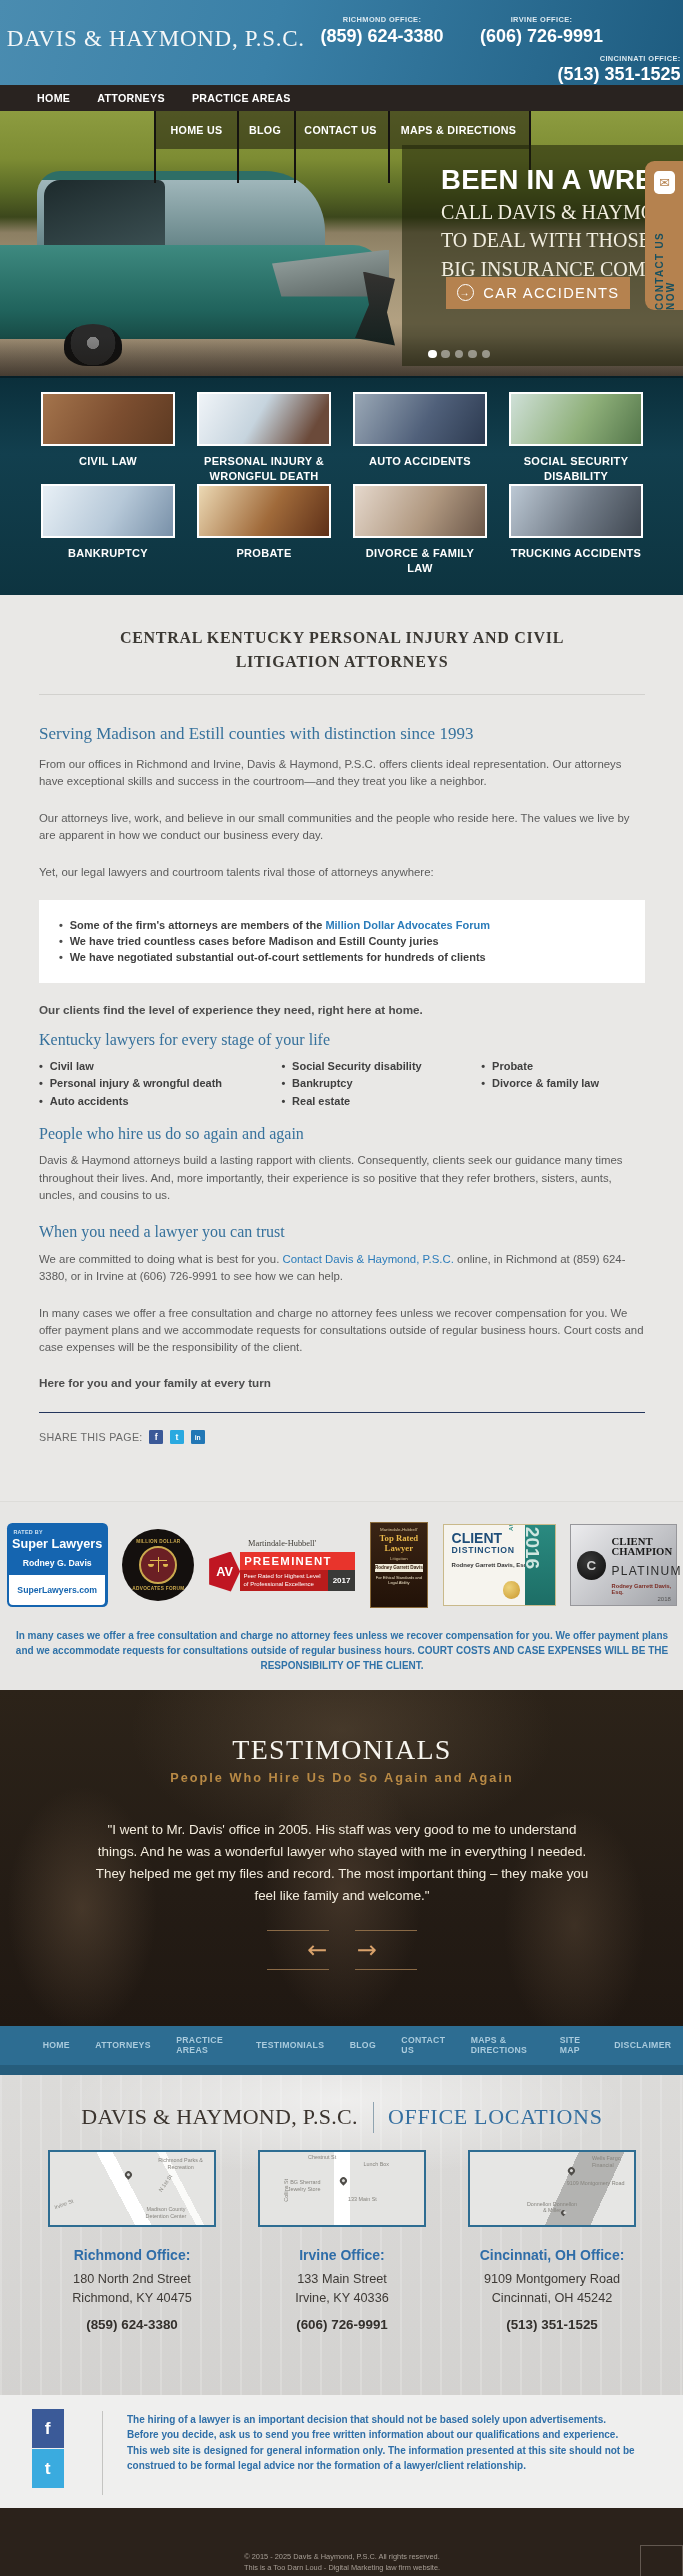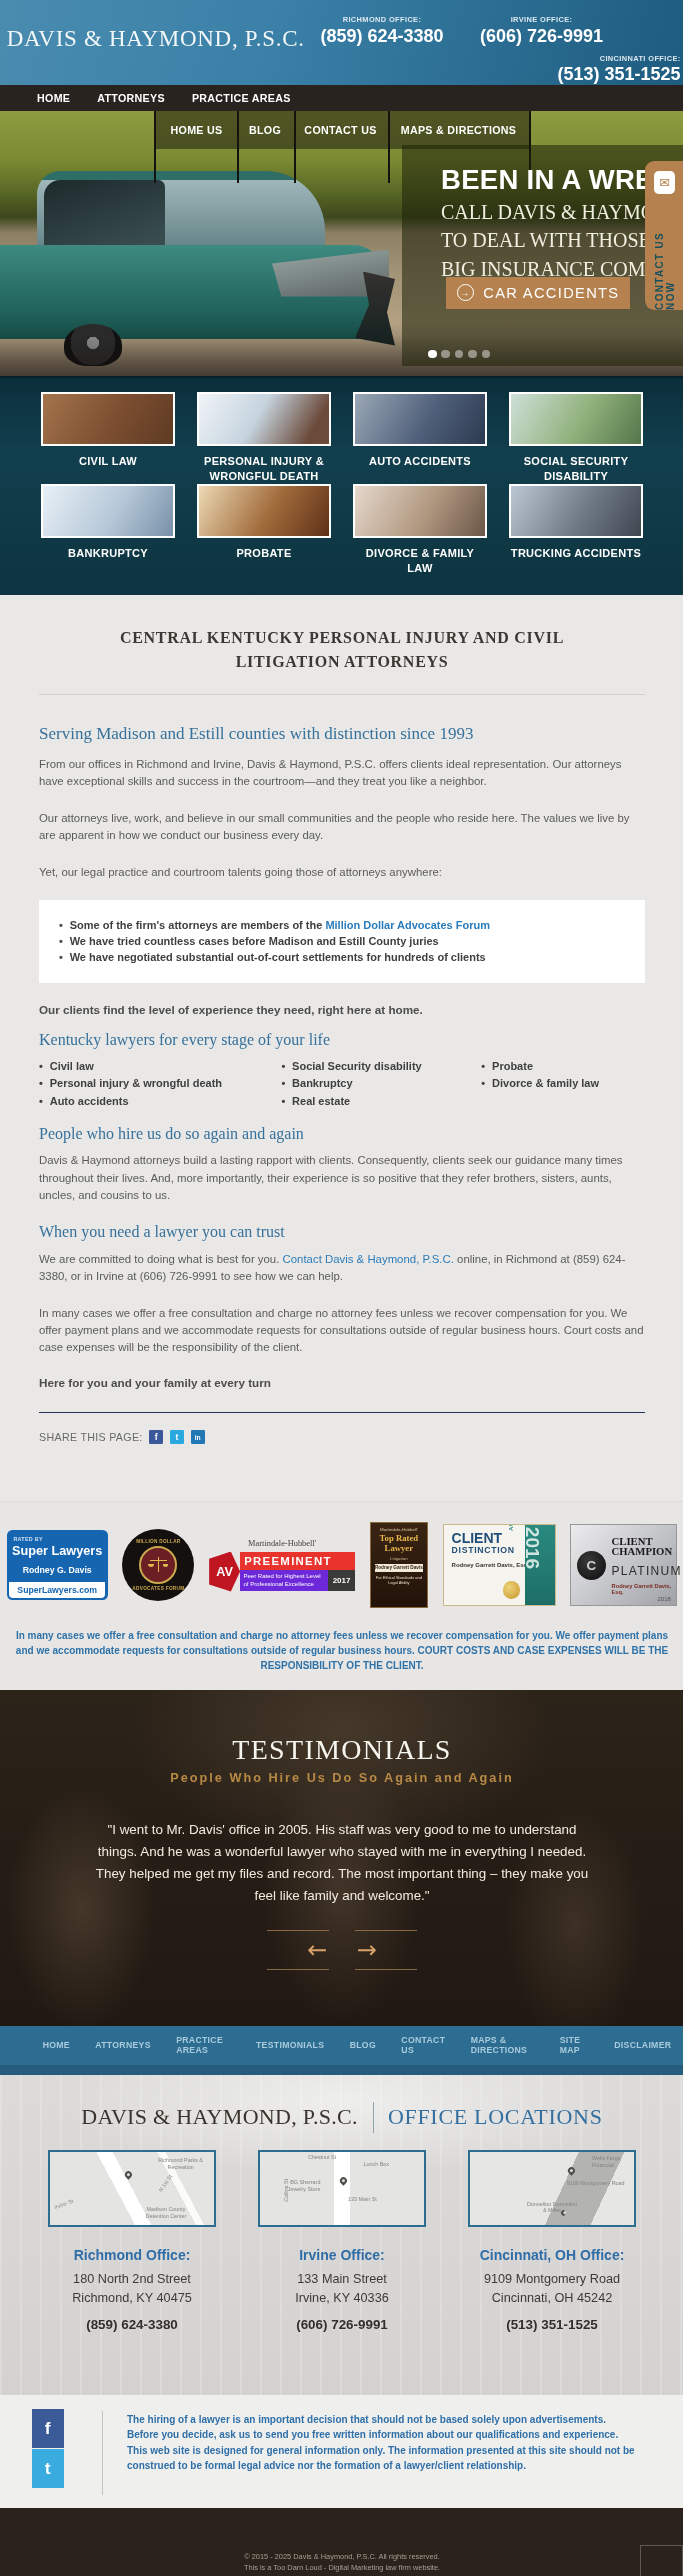--- a/index.html
+++ b/index.html
@@ -94,36 +94,36 @@
   .sicon { width:14px; height:14px; border-radius:1.3px; color:#fff; font-size:8.7px; font-weight:bold; display:flex; align-items:center; justify-content:center; cursor:pointer; }
   .si-fb{background:#3b5998;} .si-tw{background:#2aa9e0;} .si-li{background:#2277b5; font-size:6.7px;}
 
   
   .s-badges { height:189px; background:#e7e6e4; border-top:0.7px solid #dddcd9; padding:17.4px 6.7px 0; overflow:hidden; }
   .badge-row { display:flex; align-items:center; justify-content:space-between; height:93px; }
   .b-sl { width:101px; background:#1565b0; border-radius:5.4px; text-align:center; padding-top:5.4px; overflow:hidden; cursor:pointer; }
   .b-sl .rated { font-size:5.4px; font-weight:bold; color:#cfe2f2; text-align:left; padding-left:6.7px; letter-spacing:0.3px; }
   .b-sl .slname { color:#fff; font-size:12.7px; font-weight:bold; margin-top:2.7px; }
   .b-sl .slperson { color:#fff; font-size:8.7px; font-weight:bold; margin:6.7px 0; }
-  .b-sl .slsite { background:#fff; color:#1565b0; font-size:8.7px; font-weight:bold; padding:3px 0; border-radius:0 0 4px 4px; margin:0 2.7px 2.7px; }
+  .b-sl .slsite { background:#fff; color:#1565b0; font-size:8.7px; font-weight:bold; padding:10px 0; border-radius:0 0 4px 4px; margin:0 2.7px 2.7px; }
   .b-md { width:72px; height:72px; border-radius:50%; background:radial-gradient(circle,#6b1f24 0 34%,#14100e 35% 100%); display:flex; flex-direction:column; align-items:center; justify-content:center; cursor:pointer; }
   .md-txt { color:#caa94e; font-size:4.7px; font-weight:bold; letter-spacing:0.3px; }
   .md-center { width:38px; height:38px; border-radius:50%; background:#6b1f24; border:2px solid #caa94e; display:flex; align-items:center; justify-content:center; margin:2px 0; }
   .scales { position:relative; width:20px; height:16px; }
   .scales::before { content:""; position:absolute; left:1.3px; top:2.7px; width:17.4px; height:1.3px; background:#e0b84f; }
   .scales::after { content:""; position:absolute; left:9.4px; top:0; width:1.3px; height:14.7px; background:#e0b84f; }
   .pan { position:absolute; top:6.7px; width:5.4px; height:2.7px; border-radius:0 0 5.4px 5.4px; background:#e0b84f; }
   .pan.l{left:0;} .pan.r{right:0;}
   .b-av { width:146px; cursor:pointer; }
   .b-av .mh-brand { font-size:8.4px; color:#44403a; text-align:center; margin-bottom:3.4px; font-family:"Liberation Serif",serif; }
   .av-unit { display:flex; }
   .av-sq { width:31px; height:40px; background:#c01622; color:#fff; font-size:12.7px; font-weight:bold; display:flex; align-items:center; justify-content:center; clip-path:polygon(0 18%,70% 0,100% 50%,70% 100%,0 82%); }
   .av-right { flex:1; }
   .av-title { background:#e8342c; color:#fff; font-size:11.4px; font-weight:bold; letter-spacing:1.3px; padding:3.4px 4px; }
-  .av-sub { display:flex; background:#6d28d9; }
+  .av-sub { display:flex; background:#b91c1c; }
   .av-tag { color:#fff; font-size:6px; line-height:1.3; padding:2.7px 3.4px; flex:1; }
   .av-year { background:#3a3a38; color:#fff; font-size:8px; font-weight:bold; display:flex; align-items:center; padding:0 4.7px; }
   .b-tr { width:58px; height:86px; background:linear-gradient(#3a2414,#221208); border:1.3px solid #8a6a3a; padding:4px 2.7px; text-align:center; cursor:pointer; }
   .tr-brand { font-size:4.4px; color:#d8c49a; }
   .tr-title { font-size:8.7px; font-weight:bold; color:#e8b84a; line-height:1.1; margin-top:2px; font-family:"Liberation Serif",serif; }
   .tr-area { font-size:4.4px; color:#cbb58a; margin-top:2px; }
   .tr-person { font-size:4.7px; font-weight:bold; color:#3a2414; background:#f0ead8; margin:3.4px 1.3px; padding:1.3px 0; }
   .tr-tag { font-size:4px; color:#e8dcc0; line-height:1.4; }
   .b-cd { position:relative; width:113px; height:82px; background:#f6f4ee; border:0.7px solid #c9b98a; padding:6.7px 0 0 8px; overflow:hidden; cursor:pointer; }
   .cd-ribbon { position:absolute; right:0; top:0; width:29.5px; height:100%; background:linear-gradient(#2a8a80,#1d6e66); }
@@ -313,21 +313,21 @@
     </div>
   </div>
 </section>
 
 <section class="s-content">
   <h1 class="page-title">CENTRAL KENTUCKY PERSONAL INJURY AND CIVIL LITIGATION ATTORNEYS</h1>
   <hr class="rule">
   <h2 class="blue">Serving Madison and Estill counties with distinction since 1993</h2>
   <p>From our offices in Richmond and Irvine, Davis &amp; Haymond, P.S.C. offers clients ideal representation. Our attorneys have exceptional skills and success in the courtroom—and they treat you like a neighbor.</p>
   <p>Our attorneys live, work, and believe in our small communities and the people who reside here. The values we live by are apparent in how we conduct our business every day.</p>
-  <p>Yet, our legal practice and courtroom talents going those of attorneys anywhere:</p>
+  <p>Yet, our legal lawyers and courtroom talents rival those of attorneys anywhere:</p>
 
   <ul class="hl-box">
     <li>
       <span>Some of the firm's attorneys are members of the </span><a href="#">Million Dollar Advocates Forum</a>
     </li>
     <li>We have tried countless cases before Madison and Estill County juries</li>
     <li>We have negotiated substantial out-of-court settlements for hundreds of clients</li>
   </ul>
 
   <div class="bold-line">Our clients find the level of experience they need, right here at home.</div>

